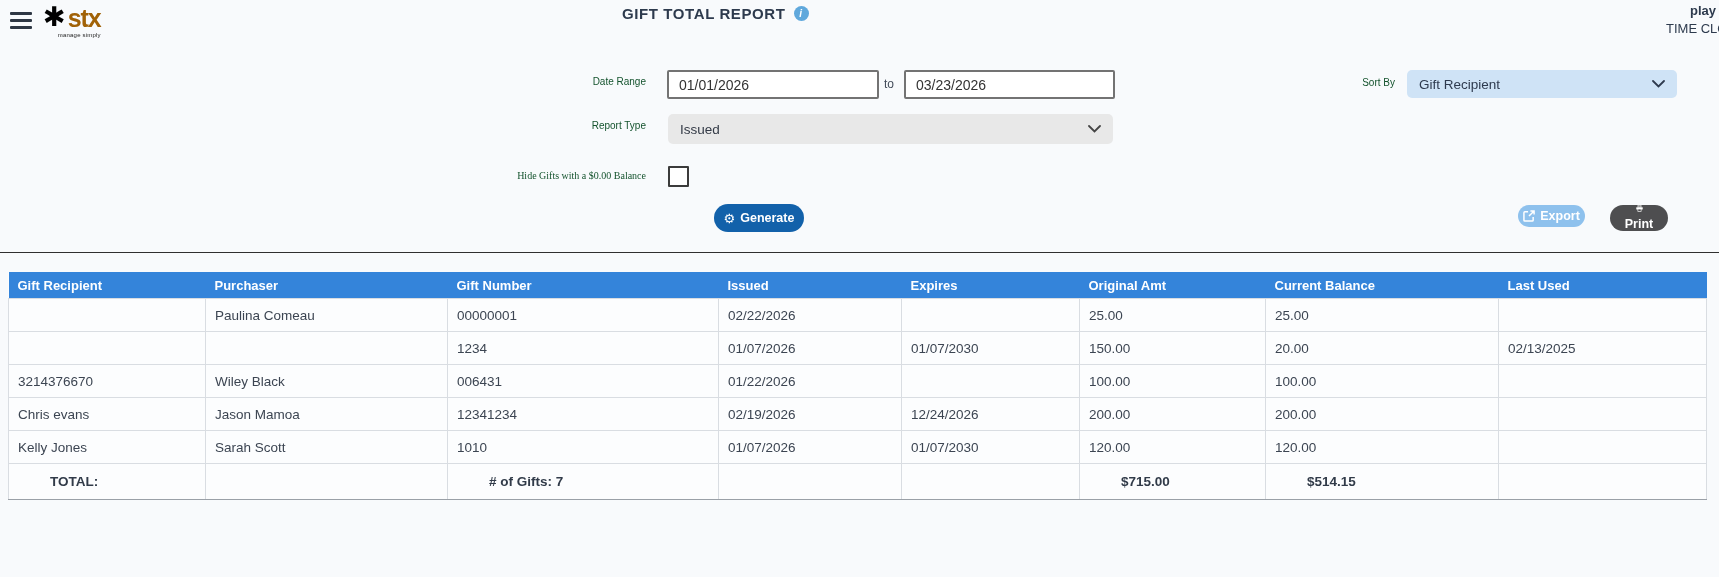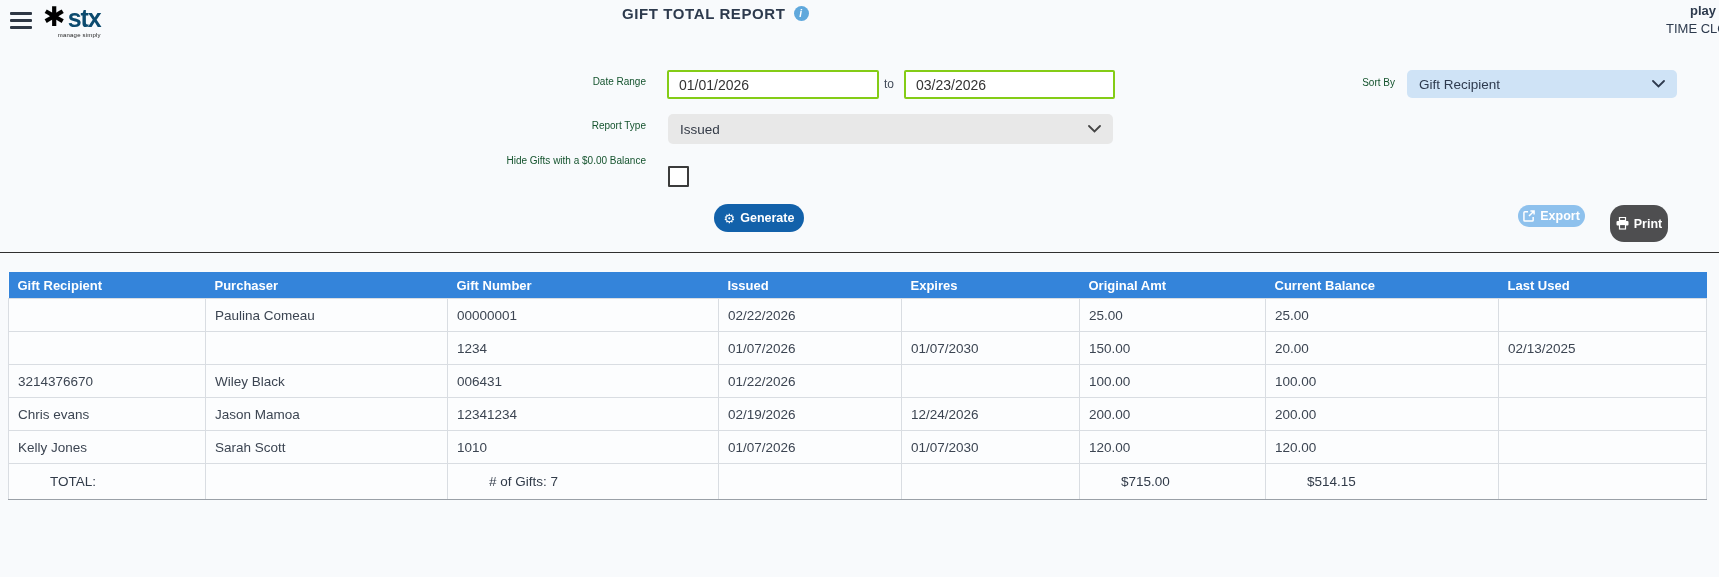--- a/index.html
+++ b/index.html
@@ -8,58 +8,58 @@
 
   
   .hamburger{position:absolute;left:10px;top:12px;width:22px;height:17px;cursor:pointer;display:flex;flex-direction:column;justify-content:space-between;}
   .hamburger span{display:block;height:3px;background:#2e3744;border-radius:1px;}
   .logo{position:absolute;left:42px;top:4px;display:flex;flex-direction:column;line-height:1;}
   .logo-row{display:flex;align-items:flex-end;}
   .logo-star{font-size:27px;color:#111;background:#29abe2;background:linear-gradient(135deg,#29abe2 48%,#29abe2 52%);padding:0 1px;color:#000;background:#29abe2;}
   .logo-star{background:none;position:relative;}
   .logo-star::before{content:"";position:absolute;left:2px;top:3px;width:11px;height:11px;background:#29abe2;z-index:-1;}
   .logo-star::after{content:"";position:absolute;right:0px;bottom:2px;width:10px;height:10px;background:#29abe2;z-index:-1;}
-  .logo-text{color:#0c4a6e;font-weight:bold;font-size:25px;letter-spacing:-1px;margin-left:1px;}
+  .logo-text{color:#a16207;font-weight:bold;font-size:25px;letter-spacing:-1px;margin-left:1px;}
   .logo-tag{font-size:6px;color:#222;margin-top:1px;text-align:right;letter-spacing:.2px;}
   .page-title{position:absolute;left:622px;top:5px;font-size:15px;font-weight:bold;color:#2d3a4d;letter-spacing:.6px;display:flex;align-items:center;gap:8px;}
   .info-dot{width:15px;height:15px;border-radius:50%;background:#5fa8dc;color:#fff;font-size:10px;font-weight:bold;display:inline-flex;align-items:center;justify-content:center;cursor:pointer;font-style:italic;}
   .top-right{position:absolute;left:1666px;top:3px;width:140px;font-size:13px;color:#2d3a4d;line-height:1.2;}
   .tr-line1{font-weight:bold;padding-left:24px;}
   .tr-line2{margin-top:2px;}
 
   
   .flabel{position:absolute;text-align:right;font-size:10px;color:#14532d;}
   .lbl-daterange{left:420px;top:76px;width:226px;}
   .lbl-reporttype{left:420px;top:120px;width:226px;}
-  .lbl-hide{left:300px;top:155px;width:346px;}
+  .lbl-hide{left:300px;top:170px;width:346px;font-family:Liberation Serif, serif;}
   .lbl-sortby{left:1290px;top:77px;width:105px;}
-  .date-input{position:absolute;top:70px;height:25px;border:2px solid #84cc16;border-radius:2px;background:#fff;font-family:inherit;font-size:14px;color:#333;padding:0 0 0 10px;}
+  .date-input{position:absolute;top:70px;height:25px;border:2px solid #737373;border-radius:2px;background:#fff;font-family:inherit;font-size:14px;color:#333;padding:0 0 0 10px;}
   .date-from{left:667px;width:198px;}
   .date-to{left:904px;width:197px;}
   .to-label{position:absolute;left:884px;top:77px;font-size:12px;color:#434c5a;}
   .dropdown{position:absolute;border-radius:5px;display:flex;align-items:center;justify-content:space-between;font-size:13.5px;color:#333a46;cursor:pointer;padding:0 12px;box-sizing:border-box;}
   .dd-report{left:668px;top:114px;width:445px;height:30px;background:#e8e8e8;}
   .dd-sort{left:1407px;top:70px;width:270px;height:28px;background:#cfe3f6;color:#2e3a4e;}
   .chev{flex:0 0 auto;margin-left:8px;}
   .checkbox{position:absolute;left:668px;top:166px;width:17px;height:17px;border:2px solid #3b3b3b;background:#fff;border-radius:1px;cursor:pointer;}
 
   
   .btn{position:absolute;border:none;border-radius:14px;color:#fff;font-family:inherit;font-weight:bold;font-size:12.5px;display:flex;align-items:center;justify-content:center;gap:5px;cursor:pointer;padding:0;}
   .btn-generate{left:714px;top:204px;width:90px;height:28px;background:#1261aa;}
   .btn-export{left:1518px;top:205px;width:67px;height:22px;background:#8ec1ed;}
-  .btn-print{left:1610px;top:205px;width:58px;height:37px;background:#4e4e50;}
+  .btn-print{left:1610px;top:205px;width:58px;height:26px;background:#4e4e50;flex-direction:column;}
   .gear{font-weight:normal;font-size:13px;line-height:1;}
 
   .divider{position:absolute;left:0;top:252px;width:1719px;height:1px;background:#2f2f2f;}
 
   
   .report-table{position:absolute;left:8px;top:272px;width:1698px;border-collapse:collapse;table-layout:fixed;background:#fcfdfe;font-size:13.5px;color:#3c4552;}
   .report-table th{background:#3484da;color:#fff;font-size:13px;font-weight:bold;text-align:left;padding:0 0 0 9px;height:26px;border:none;}
   .report-table td{border:1px solid #d9dde2;padding:0 0 0 9px;height:32px;background:#fcfdfe;}
-  .report-table tr.total-row td{font-weight:normal;height:35px;border-top:1px solid #b9bec5;border-bottom:1px solid #9aa0a7;color:#313b49;padding-left:41px;}
+  .report-table tr.total-row td{font-weight:bold;height:35px;border-top:1px solid #b9bec5;border-bottom:1px solid #9aa0a7;color:#313b49;padding-left:41px;}
 </style>
 </head>
 <body>
 
 <div class="page">
 
   <div class="hamburger">
     <span></span>
       <span></span>
       <span></span>

